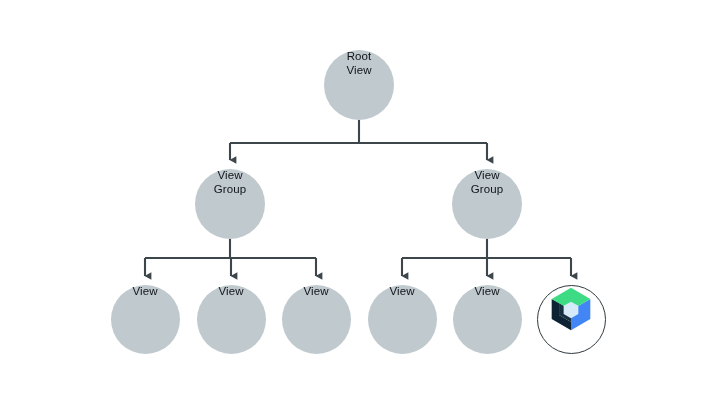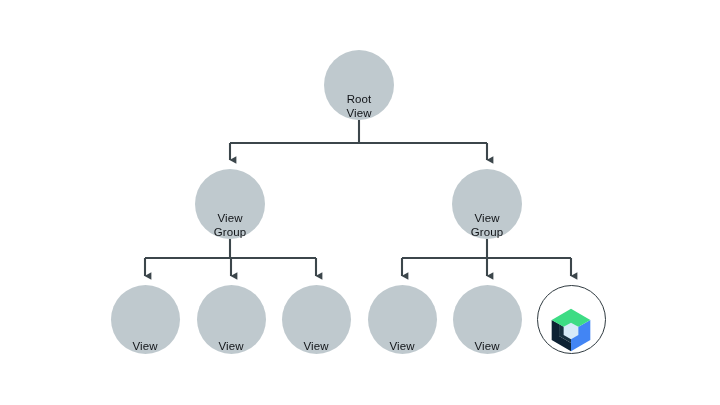--- a/index.html
+++ b/index.html
@@ -26,21 +26,21 @@
     top: 0;
     width: 720px;
     height: 405px;
     pointer-events: none;
   }
   .node {
     position: absolute;
     box-sizing: border-box;
     border-radius: 50%;
     display: flex;
-    align-items: flex-end;
+    align-items: flex-start;
     justify-content: center;
     text-align: center;
   }
   .node-view {
     background: #bfc9ce;
     color: #111418;
     font-size: 11.5px;
     line-height: 13.5px;
     letter-spacing: 0.1px;
   }

